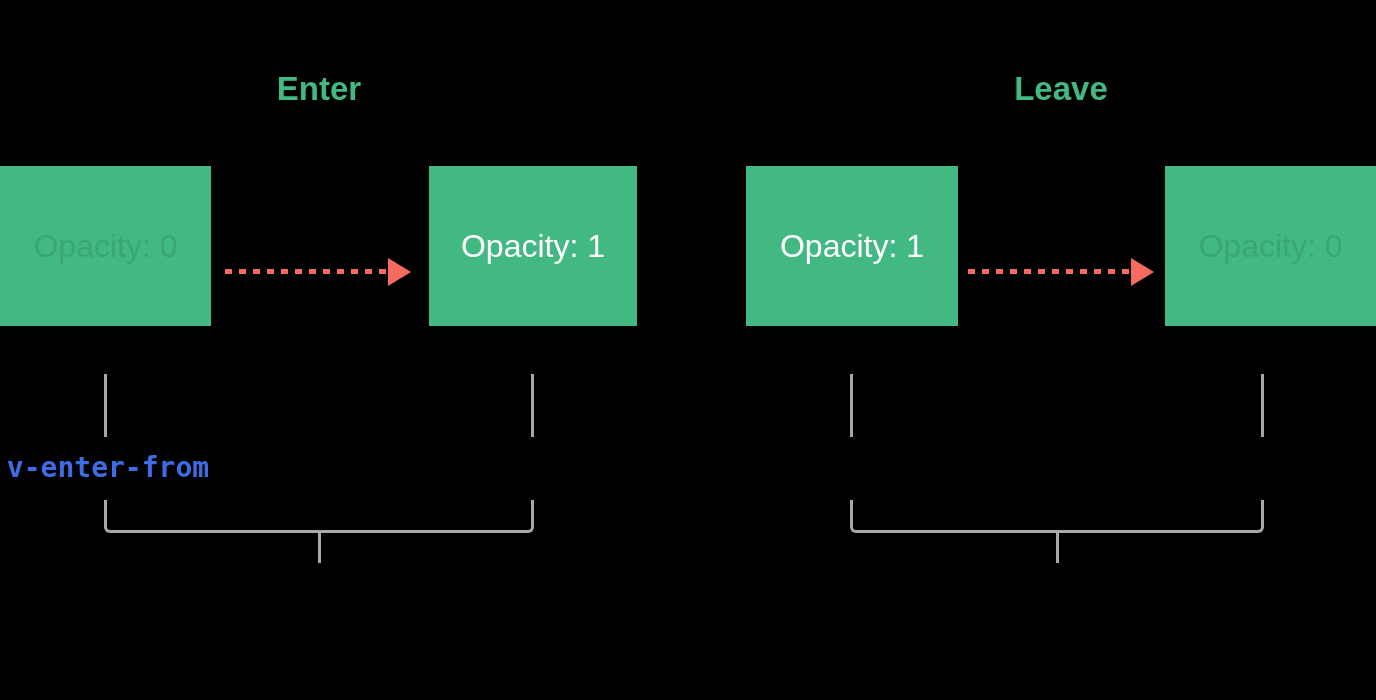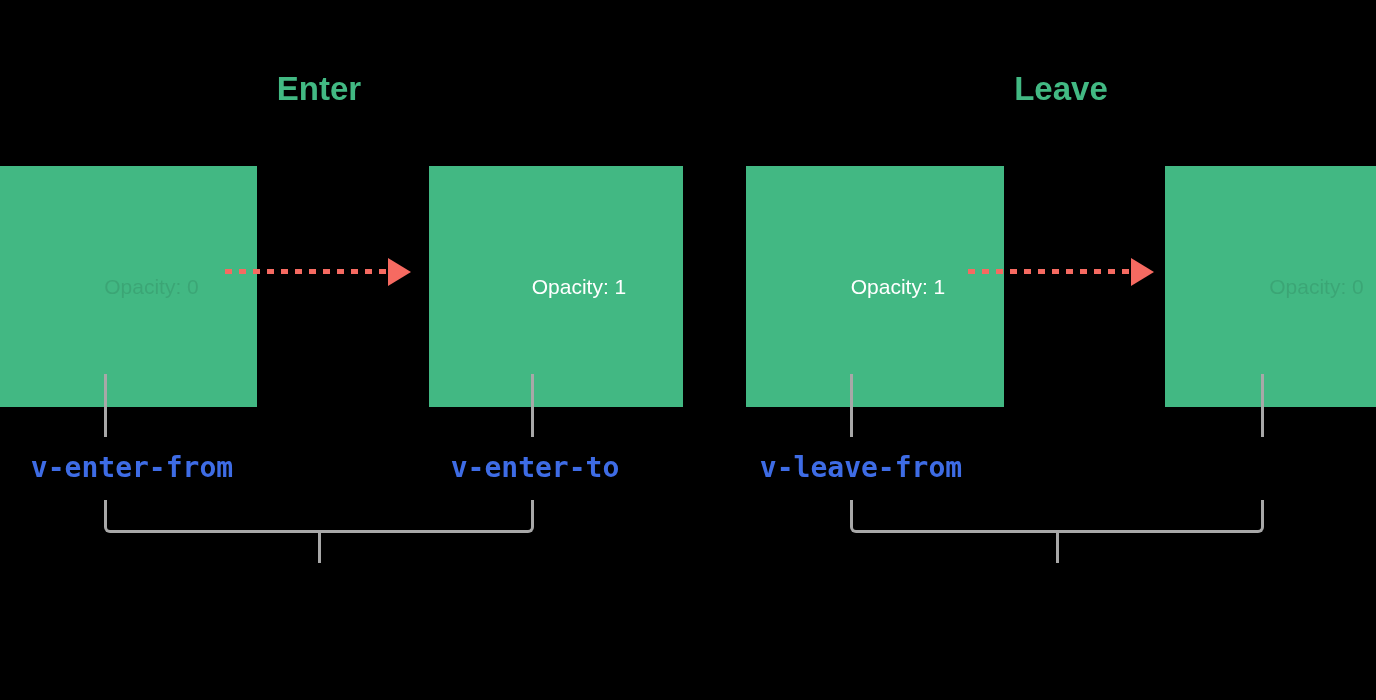--- a/index.html
+++ b/index.html
@@ -24,28 +24,27 @@
     font-weight: 700;
     white-space: nowrap;
   }
   .title-enter { left: 319px; }
   .title-leave { left: 1061px; }
 
   
   .state-box {
     position: absolute;
     top: 166px;
-    height: 241px;
+    height: 160px;
     background: var(--box-green, #42b883);
     display: flex;
     align-items: center;
     justify-content: center;
-    font-size: 21px;
+    font-size: 32px;
     white-space: nowrap;
-    padding-left: 46px;
   }
   .box-text-solid { color: var(--box-text-solid, #ffffff); }
   .box-text-faded { color: var(--box-text-faded, rgba(0,0,0,0.10)); }
   .box-enter-from { left: 0;      width: 211px; }
   .box-enter-to   { left: 429px;  width: 208px; }
   .box-leave-from { left: 746px;  width: 212px; }
   .box-leave-to   { left: 1165px; width: 211px; }
 
   
   .arrow-dashes {
@@ -104,21 +103,21 @@
     transform: translateX(-50%);
     color: var(--label-blue, #3e6ce5);
     font-family: "DejaVu Sans Mono", "Liberation Mono", monospace;
     font-size: 28px;
     line-height: 28px;
     font-weight: 700;
     white-space: nowrap;
   }
   .row-from-to { top: 454px; }
   .row-active  { top: 579px; }
-  .label-enter-from   { left: 132px; text-align: right; }
+  .label-enter-from   { left: 108px; text-align: right; }
   .label-enter-to     { left: 535px; }
   .label-enter-active { left: 325px; }
   .label-leave-from   { left: 861px; }
   .label-leave-to     { left: 1273px; }
   .label-leave-active { left: 1058px; }
 </style>
 </head>
 <body>
 
 <div class="canvas">
@@ -133,21 +132,20 @@
   <div class="arrow-head head-enter"></div>
 
   <div class="state-box box-enter-to">
     <span class="box-text-solid">Opacity: 1</span>
   </div>
 
   <div class="vline drop-line line-enter-from"></div>
   <div class="vline drop-line line-enter-to"></div>
 
   <div class="class-label row-from-to label-enter-from">v-enter-from</div>
-  <div class="class-label row-from-to label-enter-to">v-enter-to</div>
 
   <div class="bracket bracket-enter"></div>
   <div class="vline stem stem-enter"></div>
 
 
   <div class="section-title title-leave">Leave</div>
 
   <div class="state-box box-leave-from">
     <span class="box-text-solid">Opacity: 1</span>
   </div>
@@ -155,19 +153,18 @@
   <div class="arrow-dashes dashes-leave"></div>
   <div class="arrow-head head-leave"></div>
 
   <div class="state-box box-leave-to">
     <span class="box-text-faded">Opacity: 0</span>
   </div>
 
   <div class="vline drop-line line-leave-from"></div>
   <div class="vline drop-line line-leave-to"></div>
 
-  <div class="class-label row-from-to label-leave-from">v-leave-from</div>
 
   <div class="bracket bracket-leave"></div>
   <div class="vline stem stem-leave"></div>
 
 
 </div>
 
 </body></html>

